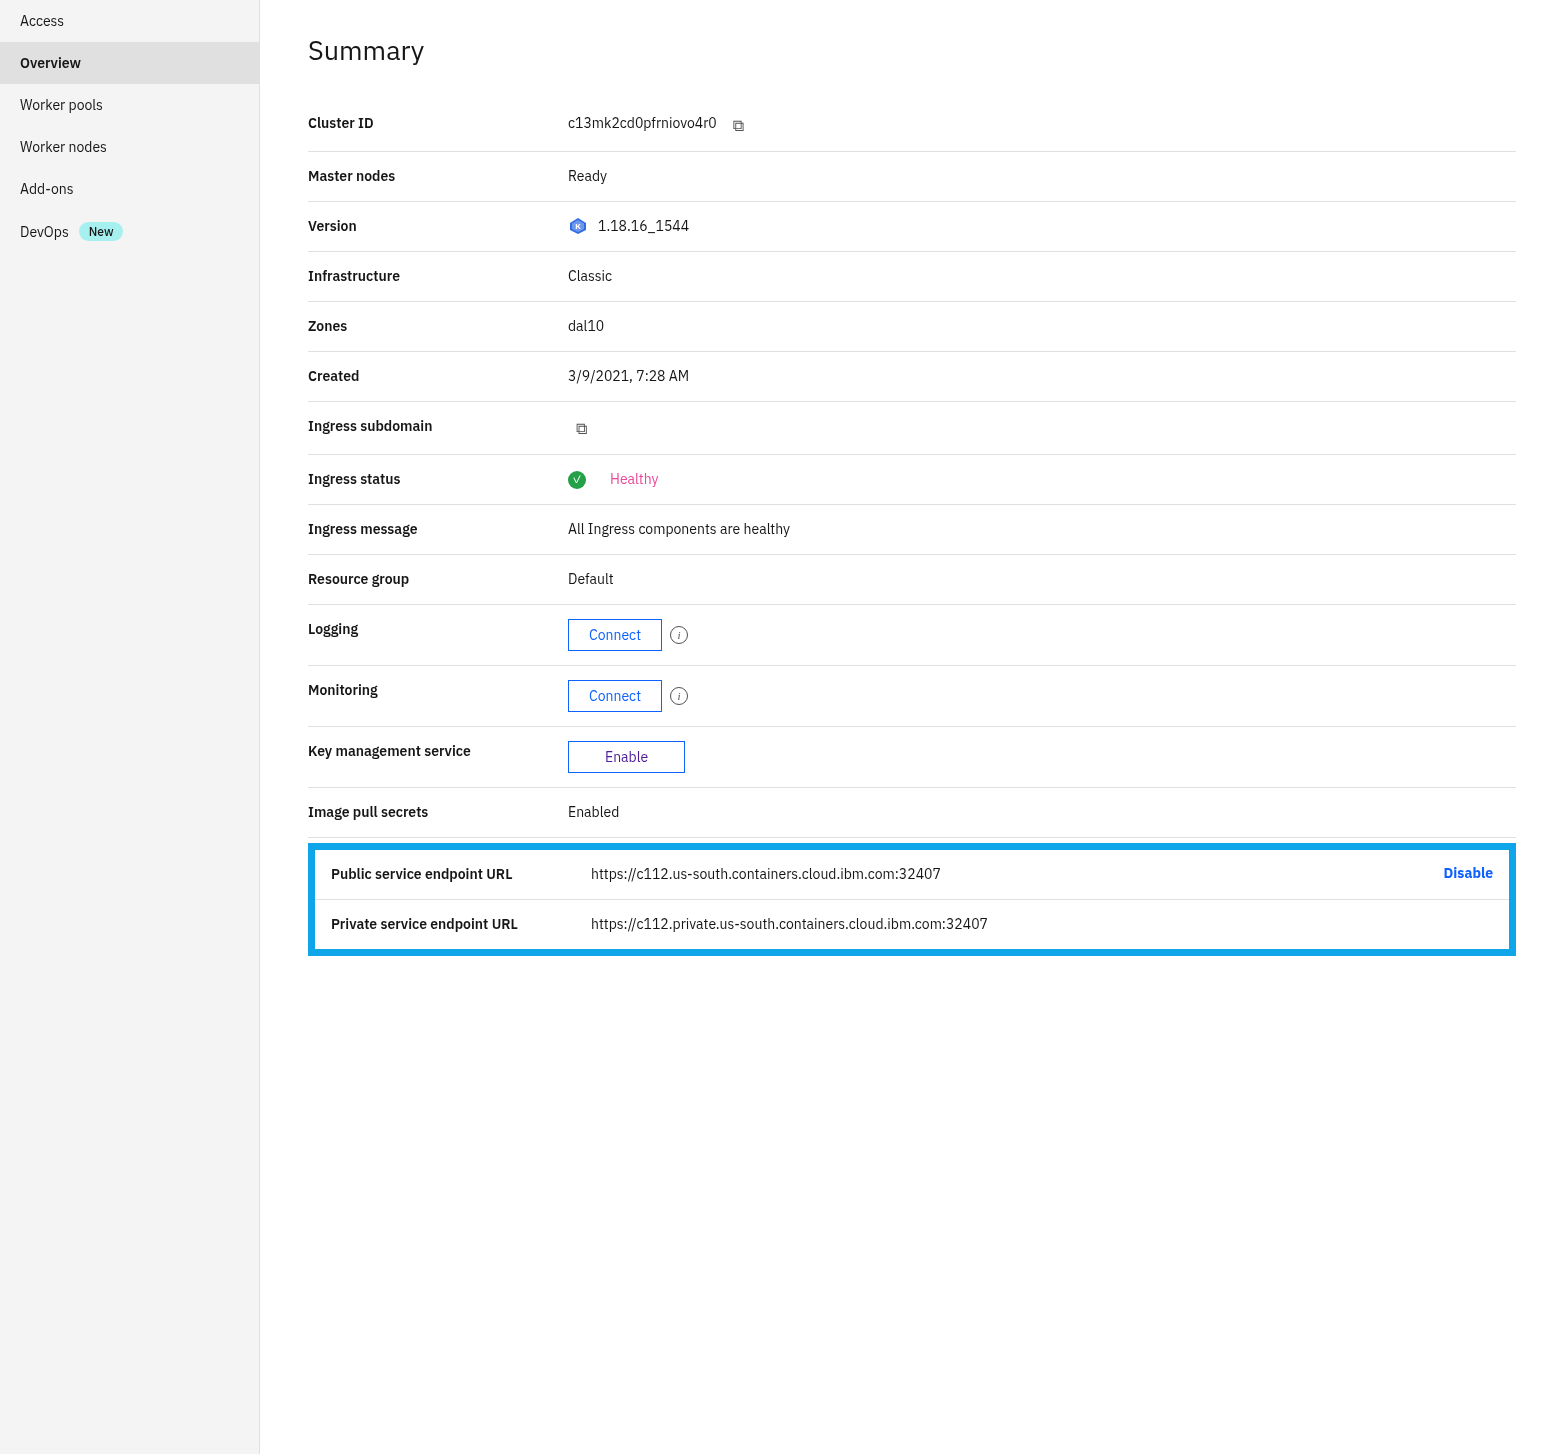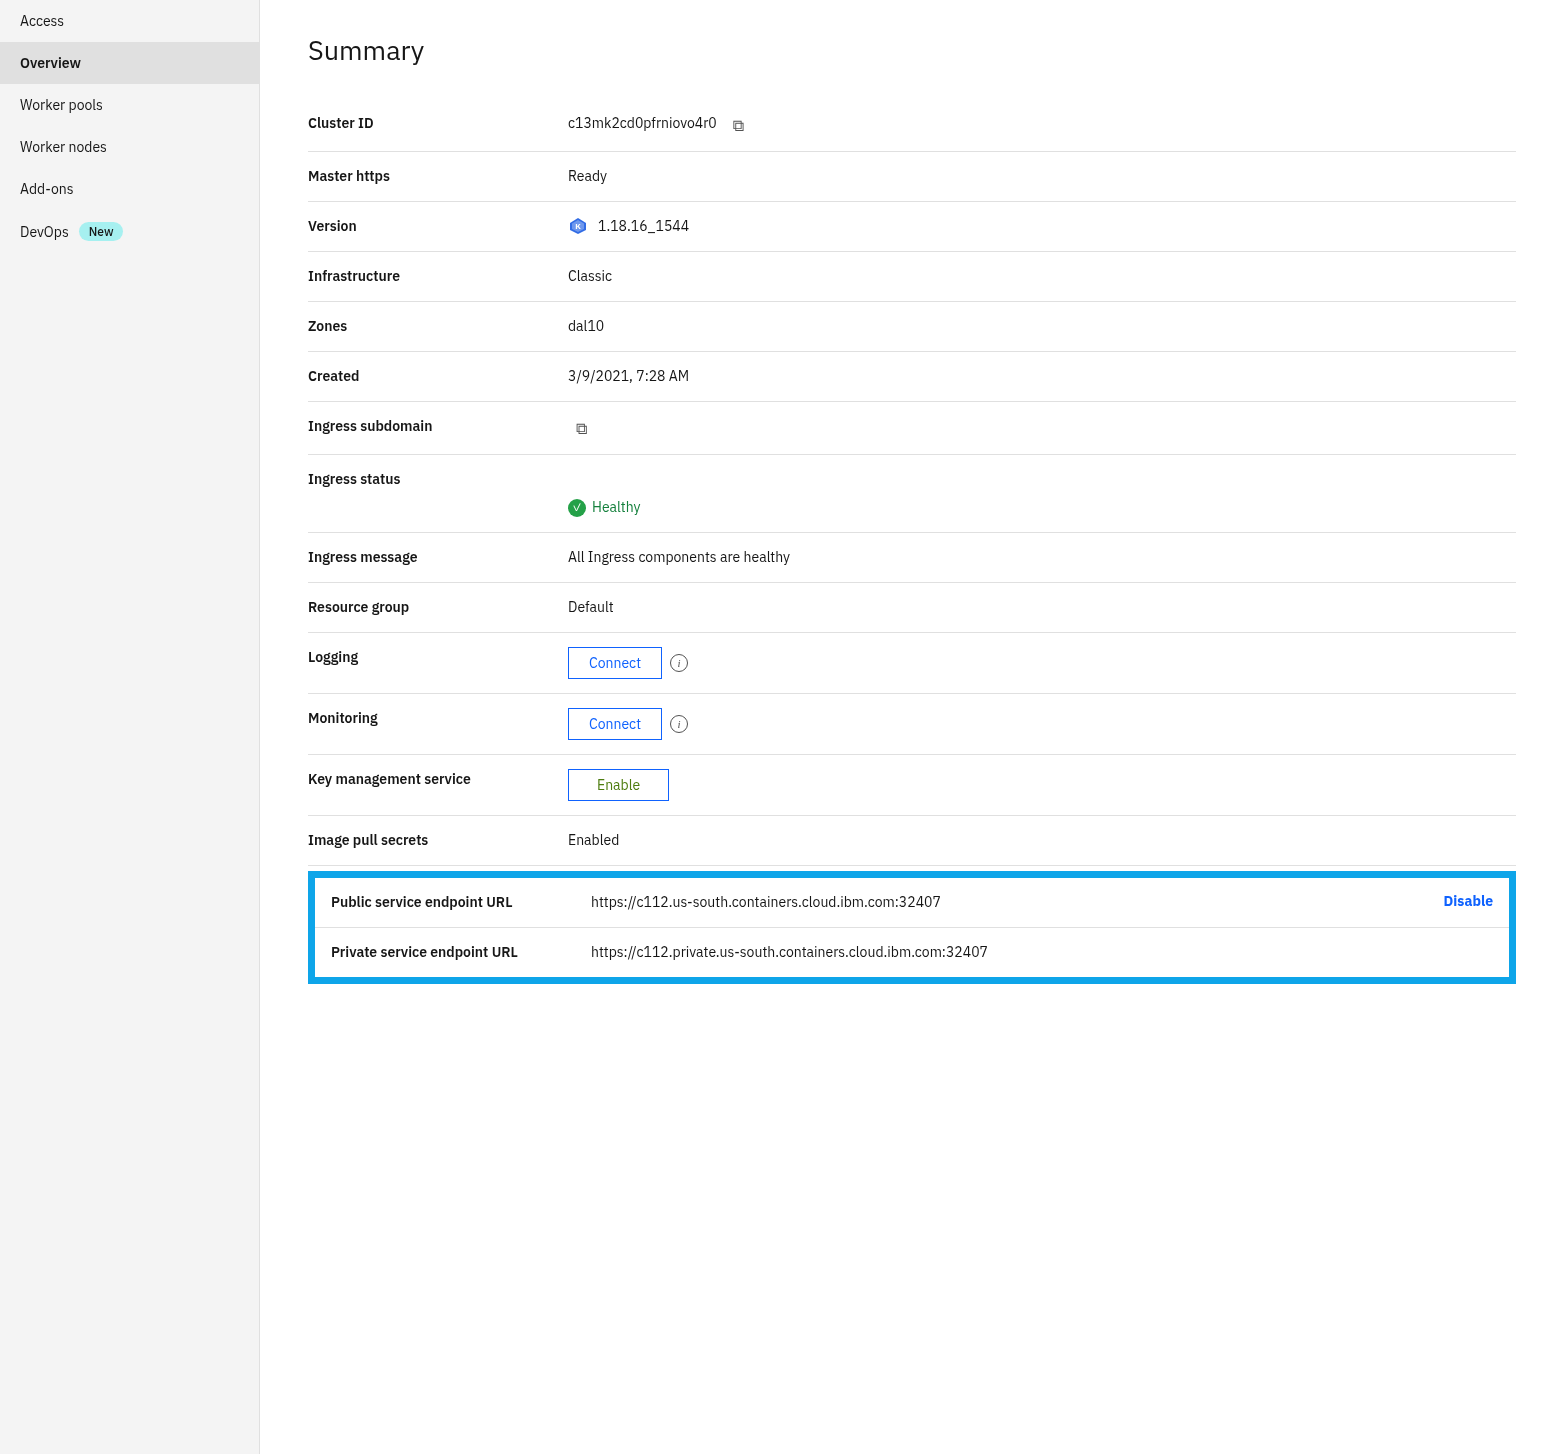--- a/index.html
+++ b/index.html
@@ -96,23 +96,22 @@
       color: #525252;
       font-size: 16px;
       flex-shrink: 0;
       margin-left: 8px;
       align-self: flex-start;
     }
 
     .status-healthy {
       display: inline-flex;
       align-items: center;
-      gap: 6px;
-      color: #15803d;
-      margin-top: 28px;
+      gap: 24px;
+      color: #ec4899;
     }
 
     .green-check {
       width: 18px;
       height: 18px;
       background: #24a148;
       border-radius: 50%;
       display: inline-flex;
       align-items: center;
       justify-content: center;
@@ -131,22 +130,22 @@
       color: #0f62fe;
       padding: 6px 20px;
       font-size: 14px;
       cursor: pointer;
       font-family: inherit;
     }
 
     .enable-btn {
       border: 1px solid #0f62fe;
       background: white;
-      color: #4d7c0f;
-      padding: 6px 28px;
+      color: #4c1d95;
+      padding: 6px 36px;
       font-size: 14px;
       cursor: pointer;
       font-family: inherit;
     }
 
     .info-icon {
       display: inline-flex;
       align-items: center;
       justify-content: center;
       width: 18px;
@@ -231,21 +230,21 @@
 
   <div class="summary-row">
     <div class="summary-label">Cluster ID</div>
     <div class="summary-value">
       <span>c13mk2cd0pfrniovo4r0</span>
       <span class="copy-icon" title="Copy">⧉</span>
     </div>
   </div>
 
   <div class="summary-row">
-    <div class="summary-label">Master https</div>
+    <div class="summary-label">Master nodes</div>
     <div class="summary-value">
       <span>Ready</span>
     </div>
   </div>
 
   <div class="summary-row">
     <div class="summary-label">Version</div>
     <div class="summary-value">
       <svg class="version-icon" viewBox="0 0 20 20" xmlns="http://www.w3.org/2000/svg">
         <polygon points="10,2 18,7 18,14 10,18 2,14 2,7" fill="#326CE5"></polygon>

